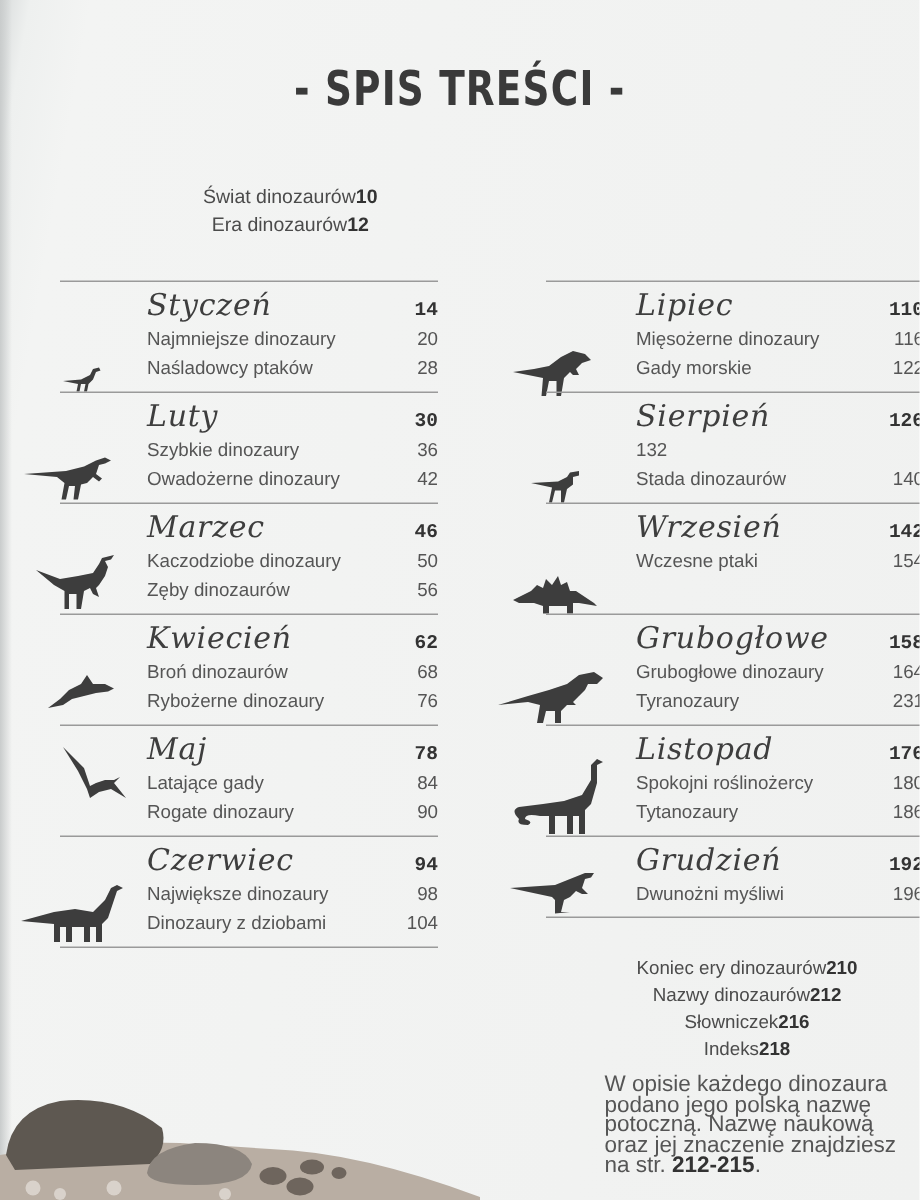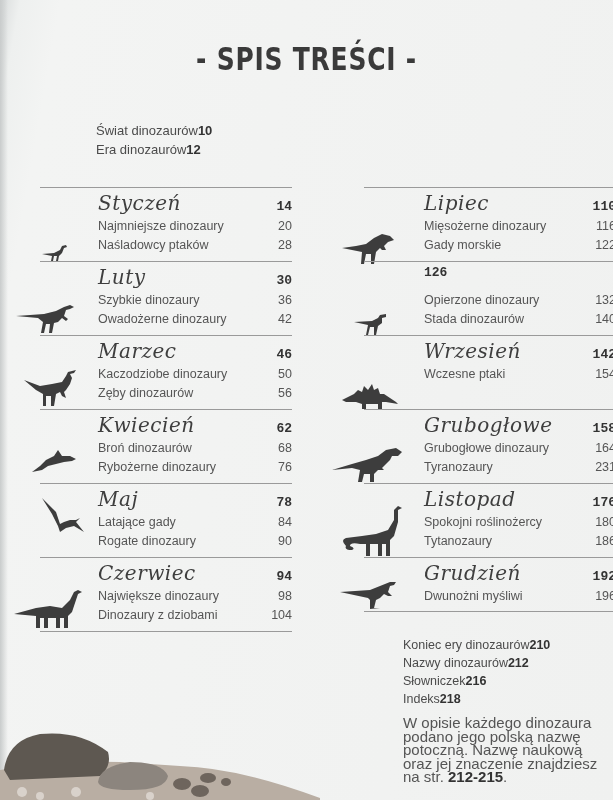--- a/index.html
+++ b/index.html
@@ -14,21 +14,21 @@
     position: absolute; left: 0; width: 613px; top: 40px;
     text-align: center;
     font-family: "DejaVu Sans", sans-serif;
     font-weight: bold;
     font-size: 32px;
     letter-spacing: 1px;
     color: #3a3a3a;
     transform: scaleX(0.78);
   }
   .intro { position: absolute; left: 96px; top: 121px; width: 195px; }
-  .row { display: flex; justify-content: flex-start; align-items: baseline; font-size: 13px; line-height: 19px; color: #4b4b4b; }
+  .row { display: flex; justify-content: center; align-items: baseline; font-size: 13px; line-height: 19px; color: #4b4b4b; }
   .row .num { font-weight: normal; color: #555; }
   .row.bold .num { font-weight: bold; color: #333; }
 
   .col { position: absolute; top: 187px; width: 252px; }
   .col.left { left: 40px; }
   .col.right { left: 364px; }
   .section { position: relative; border-top: 1px solid #9a9a9a; height: 74px; }
   .section .content { position: absolute; left: 58px; right: 0; top: 3px; }
   .col.left .section .content { left: 58px; }
   .col.right .section .content { left: 60px; }
@@ -233,24 +233,24 @@
   </div>
 
   <div class="section">
     <div class="dino" style="left:-10px; top:52px;">
       <svg width="36" height="22" viewBox="0 0 36 22">
           <path d="M0 8 L18 7 L24 4 L26 1 L32 0 L32 3 L28 4 L28 9 L24 12 L22 21 L20 21 L20 13 L16 13 L14 21 L12 21 L14 11 Z" fill="#3d3d3d"></path>
         </svg>
     </div>
     <div class="content">
       <div class="month">
+          <span class="name">Sierpień</span>
           <span class="num">126</span>
         </div>
       <div class="sub">
-          <span>Opierzone dinozaury</span>
           <span>132</span>
         </div>
       <div class="sub">
           <span>Stada dinozaurów</span>
           <span>140</span>
         </div>
     </div>
   </div>
 
   <div class="section">

